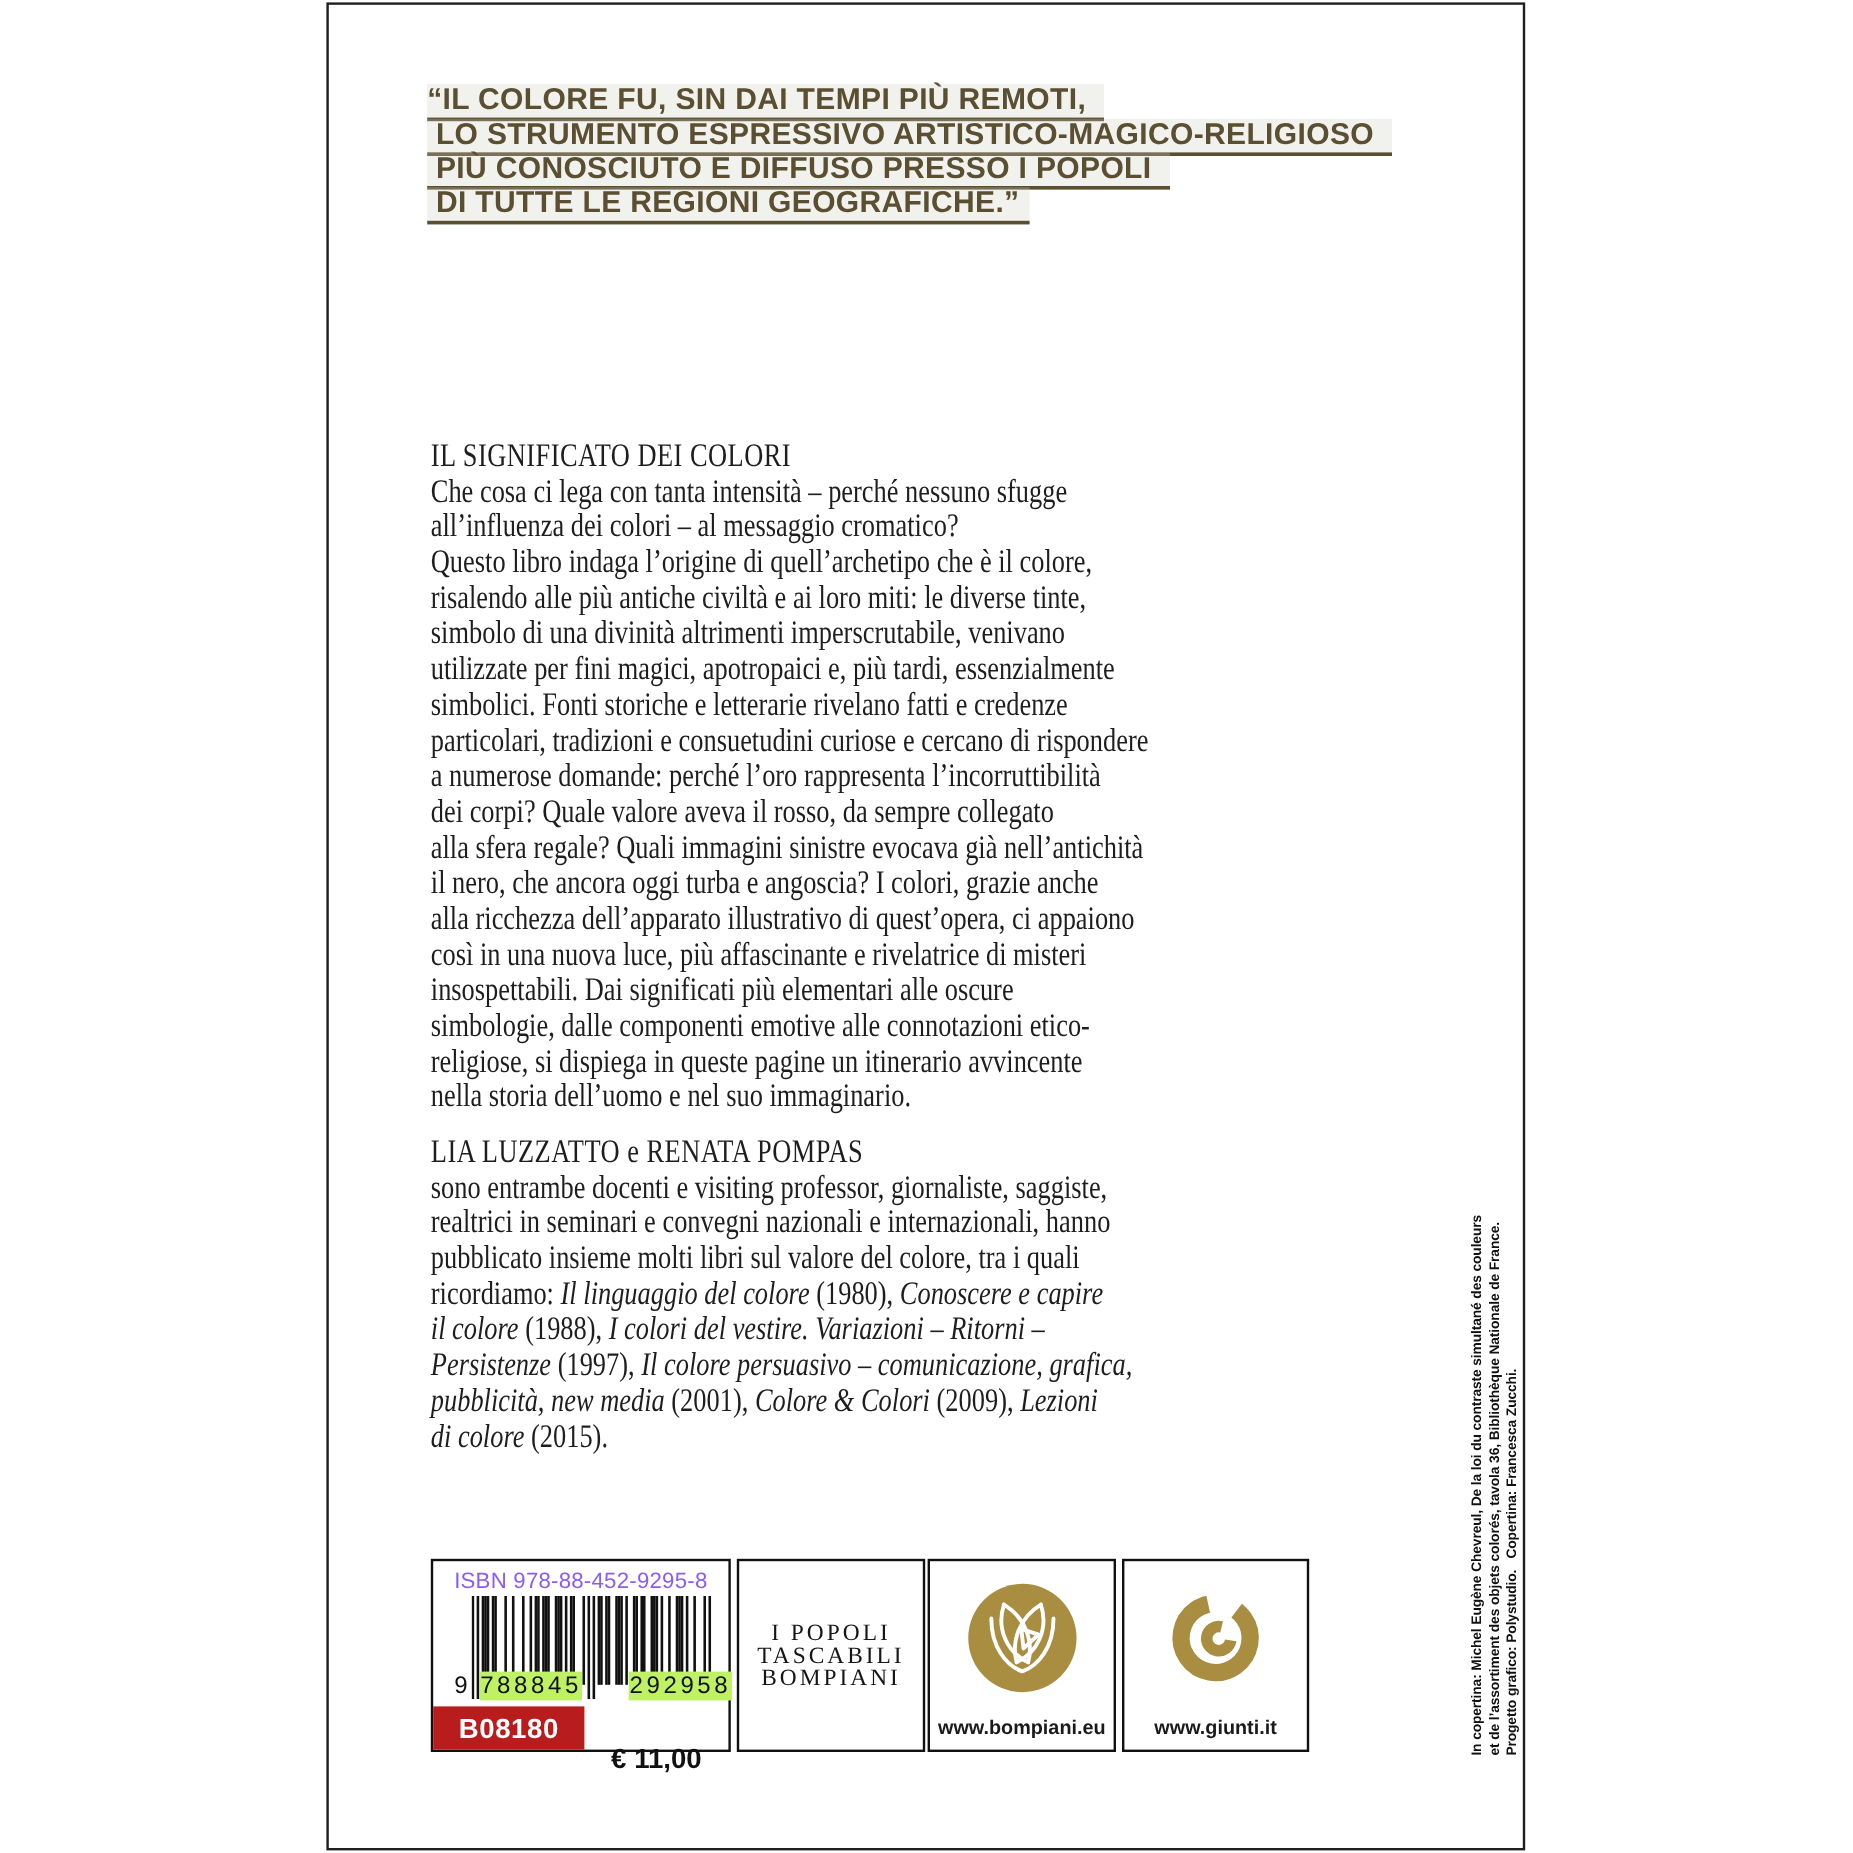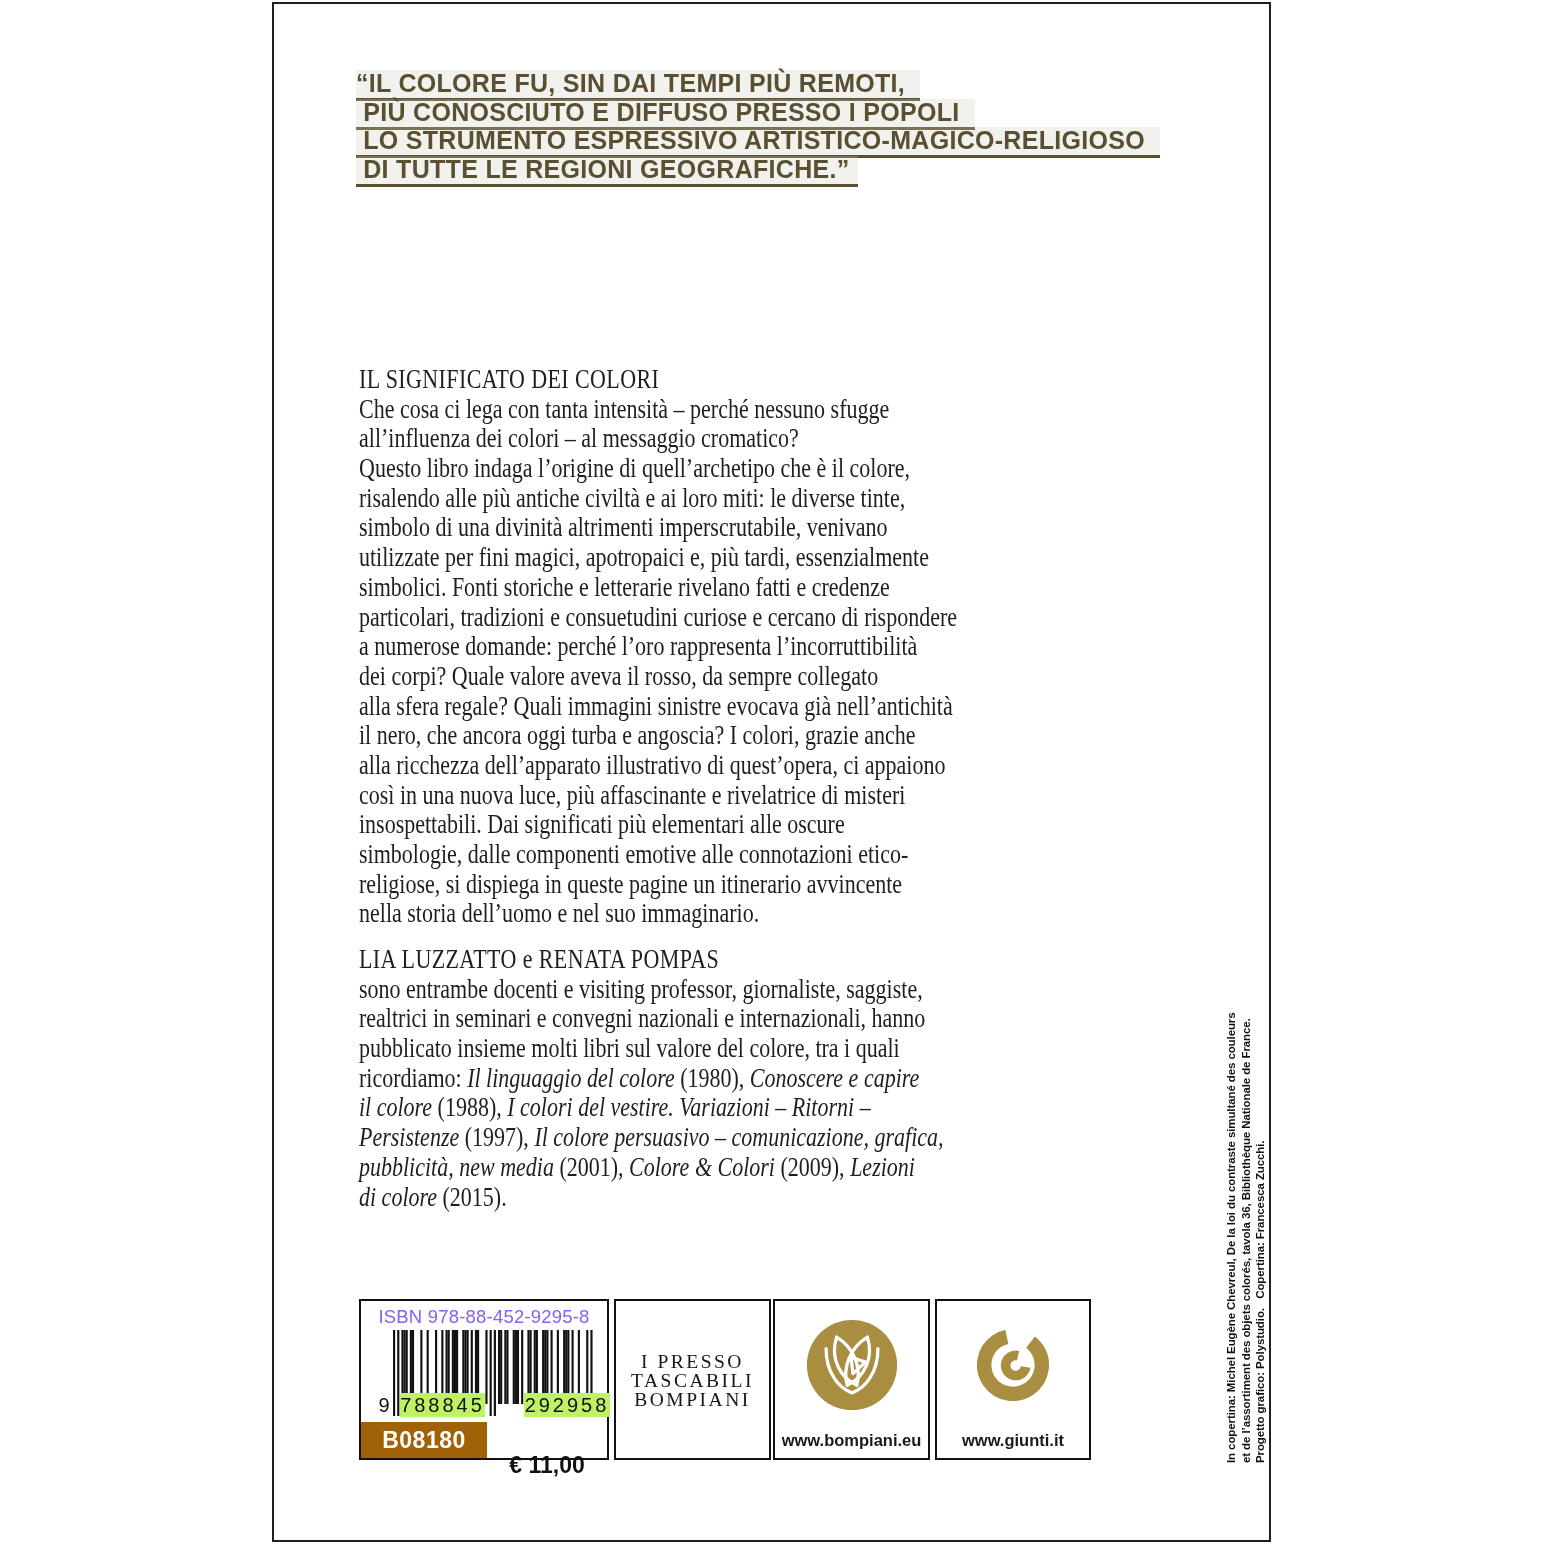--- a/index.html
+++ b/index.html
@@ -27,21 +27,21 @@
   .box-isbn{left:85px;width:250px;}
   .isbn-label{position:absolute;top:5px;left:0;right:0;text-align:center;
               font-size:18.5px;letter-spacing:.2px;color:#8b5cf6;}
   .barcode{position:absolute;left:32px;top:29px;width:200px;height:86px;}
   .bc-digits{position:absolute;top:63px;height:24px;background:#bef264;color:#111;
              font-size:20px;letter-spacing:3px;text-align:center;line-height:24px;}
   .bc-d1{left:-17px;width:16px;background:transparent;letter-spacing:0;}
   .bc-d2{left:7px;width:85px;}
   .bc-d3{left:107px;width:86px;margin-left:24px;}
   .price-row{position:absolute;left:0;right:0;bottom:0;height:36px;display:flex;}
-  .code-cell{width:126px;background:#a16207;color:#fff;display:flex;align-items:center;
+  .code-cell{width:126px;background:#b91c1c;color:#fff;display:flex;align-items:center;
              justify-content:center;font-weight:bold;font-size:23px;letter-spacing:.5px;}
   .price-cell{flex:1;display:flex;align-items:center;justify-content:center;
               font-weight:bold;font-size:23px;color:#111;margin-top:43px;}
 
   .box-imprint{left:340px;width:157px;}
   .imprint-lines{position:absolute;top:50%;left:0;right:0;transform:translateY(-50%);
                  text-align:center;font-family:"Liberation Serif",serif;color:#161616;}
   .imprint-lines div{font-size:19.5px;line-height:19px;letter-spacing:2.5px;}
 
   .box-logo{display:flex;flex-direction:column;align-items:center;}
@@ -58,22 +58,22 @@
                white-space:pre;letter-spacing:-.1px;}
 </style>
 </head>
 <body>
 
 <div class="stage">
   <div class="cover">
 
     <div class="quote" id="quote-block">
         <div class="q-row"><span class="q-line">“IL COLORE FU, SIN DAI TEMPI PIÙ REMOTI, </span></div>
+        <div class="q-row"><span class="q-line"> LO STRUMENTO ESPRESSIVO ARTISTICO-MAGICO-RELIGIOSO </span></div>
         <div class="q-row"><span class="q-line"> PIÙ CONOSCIUTO E DIFFUSO PRESSO I POPOLI </span></div>
-        <div class="q-row"><span class="q-line"> LO STRUMENTO ESPRESSIVO ARTISTICO-MAGICO-RELIGIOSO </span></div>
         <div class="q-row"><span class="q-line"> DI TUTTE LE REGIONI GEOGRAFICHE.”</span></div>
       </div>
 
     <div class="serif-block" style="top:360px;">
       <div class="t-line t-title">IL SIGNIFICATO DEI COLORI</div>
       <div id="synopsis-lines">
           <div class="t-line">Che cosa ci lega con tanta intensità – perché nessuno sfugge</div>
           <div class="t-line">all’influenza dei colori – al messaggio cromatico?</div>
           <div class="t-line">Questo libro indaga l’origine di quell’archetipo che è il colore,</div>
           <div class="t-line">risalendo alle più antiche civiltà e ai loro miti: le diverse tinte,</div>
@@ -167,21 +167,21 @@
         <div class="bc-digits bc-d3">292958</div>
       </div>
       <div class="price-row">
         <div class="code-cell">B08180</div>
         <div class="price-cell">€ 11,00</div>
       </div>
     </div>
 
     <div class="box box-imprint">
       <div class="imprint-lines" id="imprint-lines">
-          <div>I PRESSO</div>
+          <div>I POPOLI</div>
           <div>TASCABILI</div>
           <div>BOMPIANI</div>
         </div>
     </div>
 
     <div class="box box-logo box-bompiani">
       <svg class="logo-circle" viewBox="-50 -50 100 100">
         <circle cx="0" cy="0" r="47" fill="#a98d41"></circle>
         <g fill="none" stroke="#ffffff" stroke-width="3.4" stroke-linecap="round" stroke-linejoin="round">
           <path d="M -27 -17 C -27 8 -14 24 0 29 C 14 24 27 8 27 -17"></path>

